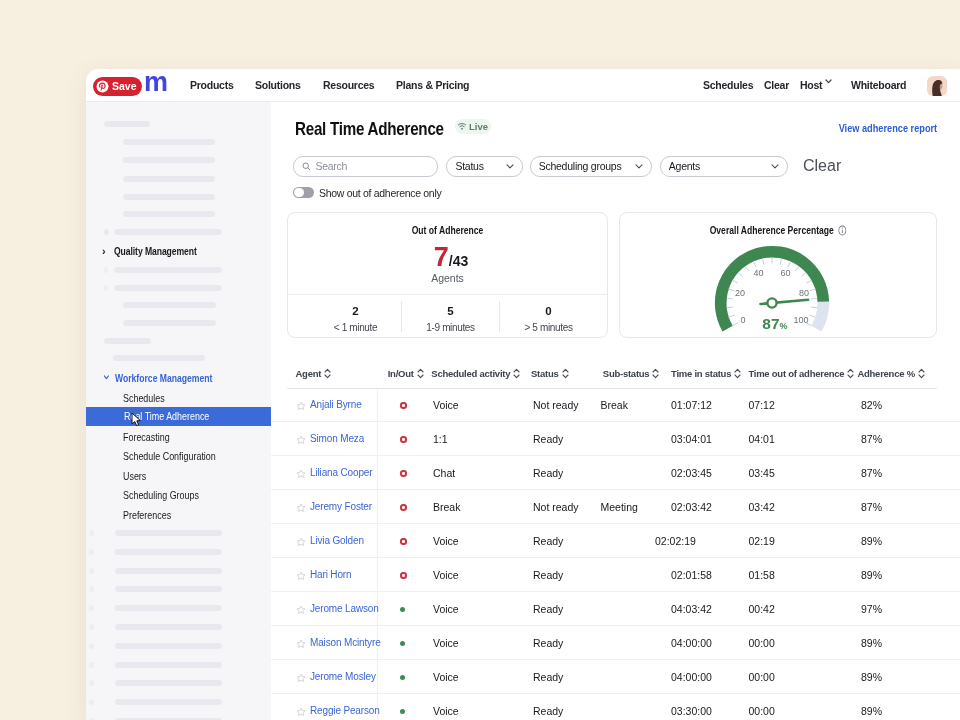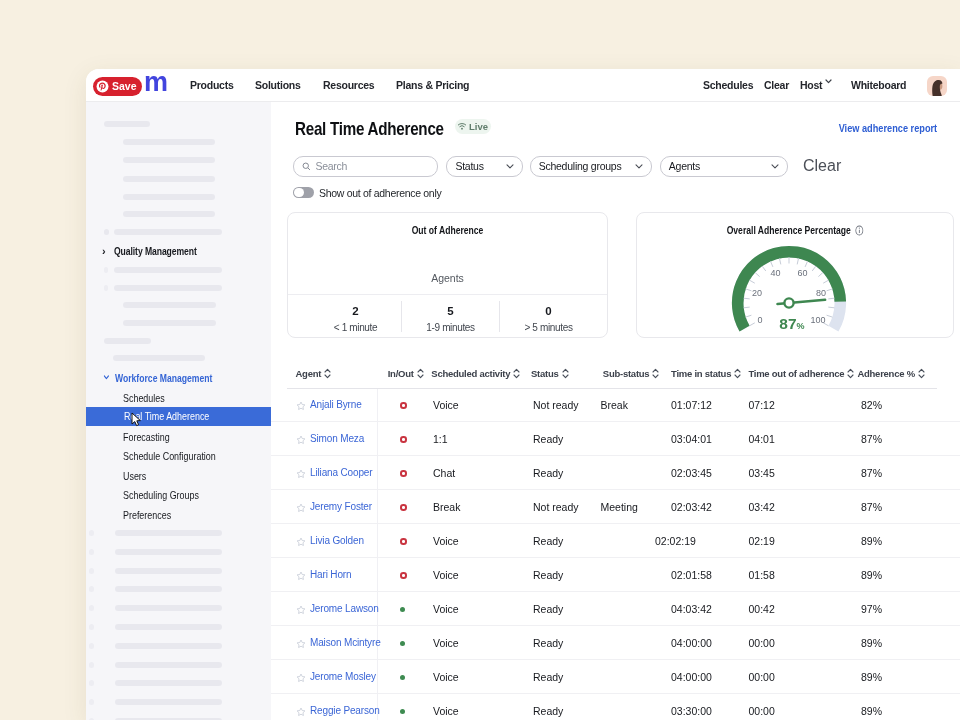--- a/index.html
+++ b/index.html
@@ -148,29 +148,30 @@
           <path d="M1 .8 L4 3.8 L7 .8" fill="none" stroke="#4a4e56" stroke-width="1.1" stroke-linecap="round" stroke-linejoin="round"></path>
         </svg></div>
     <div class="inp" style="left:388.8px;width:128px">Agents<svg width="8" height="5" viewBox="0 0 8 5" style="margin-left:auto">
           <path d="M1 .8 L4 3.8 L7 .8" fill="none" stroke="#4a4e56" stroke-width="1.1" stroke-linecap="round" stroke-linejoin="round"></path>
         </svg></div>
     <div class="clear">Clear</div>
     <div class="tgl"></div>
       <div class="tlab">Show out of adherence only</div>
     <div class="card" style="left:16px;width:321px">
       <div class="ctitle">Out of Adherence</div>
+      <div class="big">7<span>/43</span></div>
       <div class="agents">Agents</div>
       <div class="cdiv"></div>
       <div class="stat" style="left:19.5px"><b>2</b><i>&lt; 1 minute</i></div>
       <div class="stat" style="left:114.5px"><b>5</b><i>1-9 minutes</i></div>
       <div class="stat" style="left:212.5px"><b>0</b><i>&gt; 5 minutes</i></div>
       <div class="vdiv" style="left:113px"></div>
       <div class="vdiv" style="left:211px"></div>
     </div>
-    <div class="card" style="left:365px;width:318px">
+    <div class="card" style="left:348px;width:318px">
       <div class="ctitle" style="display:flex;justify-content:center;align-items:center;gap:5px">Overall Adherence Percentage <svg width="11" height="11" viewBox="0 0 12 12">
             <circle cx="6" cy="6" r="5" fill="none" stroke="#6d727c" stroke-width="1.1"></circle>
             <line x1="6" y1="5.2" x2="6" y2="8.6" stroke="#6d727c" stroke-width="1.2"></line>
             <circle cx="6" cy="3.4" r="0.8" fill="#6d727c"></circle>
           </svg></div>
       <svg id="gauge" width="170" height="100" viewBox="0 0 170 100">
 <path d="M 40.57 87.65 A 51.30 51.30 0 1 1 129.43 87.65" fill="none" stroke="#dde3ef" stroke-width="11.6"></path>
 <path d="M 40.57 87.65 A 51.30 51.30 0 1 1 136.28 60.66" fill="none" stroke="#3e8750" stroke-width="11.6"></path>
 <g stroke="#c7cdd8" stroke-width="1">
             <line x1="50.8" y1="81.8" x2="45.5" y2="84.8"></line>

